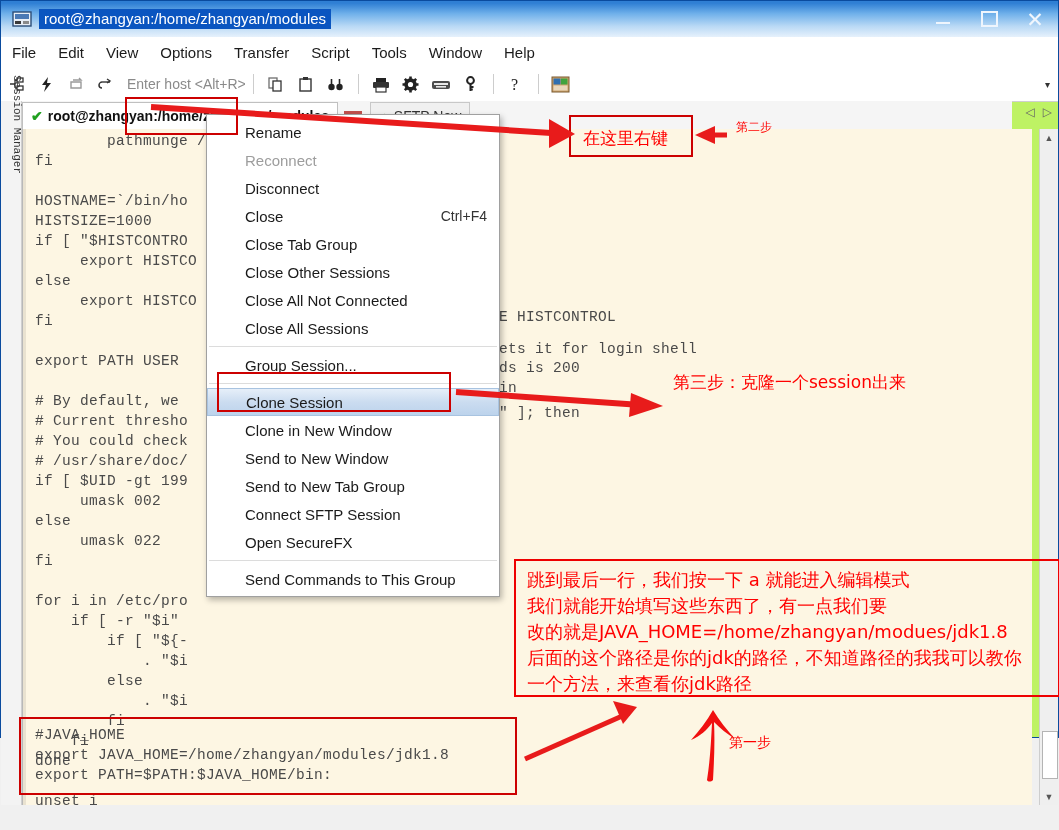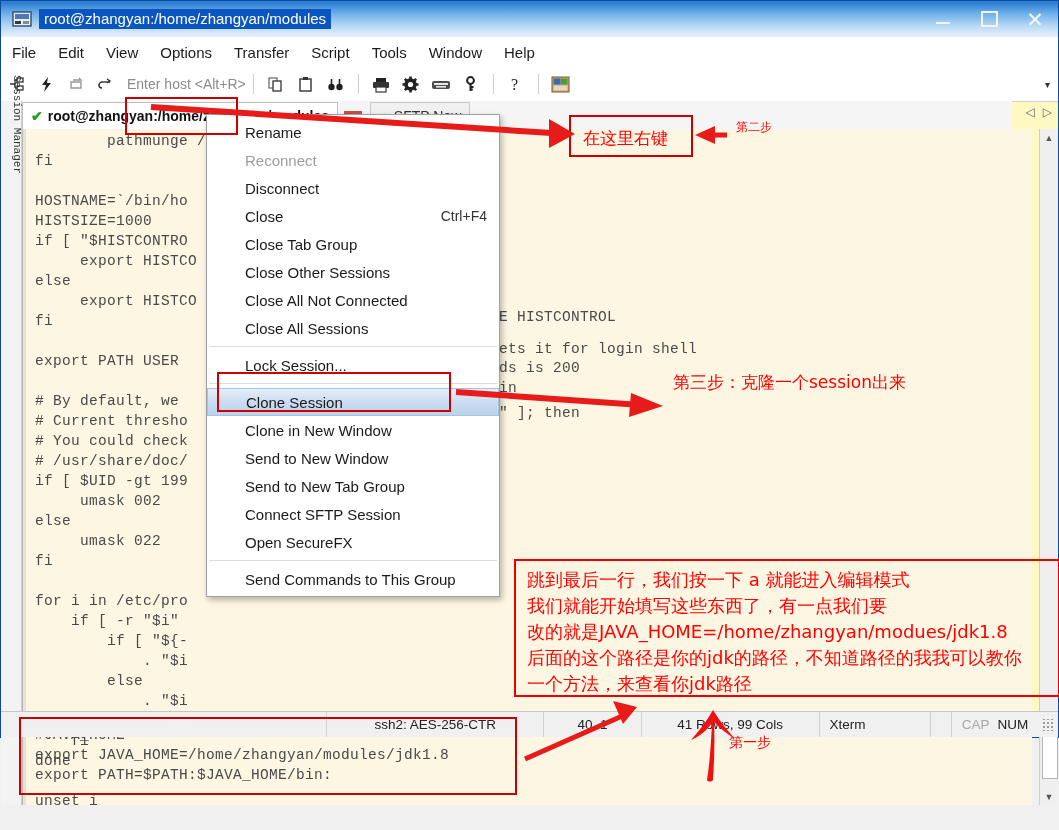--- a/index.html
+++ b/index.html
@@ -3,21 +3,21 @@
 <meta charset="utf-8">
 <style>
   html,body{margin:0;padding:0;}
   body{
     width:1059px;height:830px;overflow:hidden;
     font-family:"Liberation Sans", sans-serif;
     background:#f0f0f0;
     -webkit-font-smoothing:antialiased;
   }
   #app{position:relative;width:1059px;height:738px;
-       border:1px solid #0a4b9e;box-sizing:border-box;background:#fef9c3;}
+       border:1px solid #0a4b9e;box-sizing:border-box;background:#bef264;}
 
   
   .titlebar{position:absolute;left:0;top:0;width:100%;height:36px;
     background:linear-gradient(to bottom,#2f7fd4 0%,#2f7fd4 6%,#6fb0ea 35%,#b9d9f5 70%,#e6f1fc 100%);
     display:flex;align-items:center;}
   .tb-icon{width:22px;height:20px;margin-left:10px;margin-right:6px;position:relative;flex:0 0 auto;}
   .tb-title{font-size:15px;color:#fff;background:#0a55c0;padding:1px 5px 2px 5px;
     white-space:nowrap;font-family:"Liberation Sans",sans-serif;}
   .tb-buttons{margin-left:auto;display:flex;align-items:center;height:100%;}
   .tb-btn{width:46px;height:100%;display:flex;align-items:center;justify-content:center;
@@ -338,21 +338,21 @@
         <span>Close Other Sessions</span>
       </div>
       <div class="ctxrow">
         <span>Close All Not Connected</span>
       </div>
       <div class="ctxrow">
         <span>Close All Sessions</span>
       </div>
       <div class="ctxsep"></div>
       <div class="ctxrow">
-        <span>Lock Session...</span>
+        <span>Group Session...</span>
       </div>
       <div class="ctxsep"></div>
       <div class="ctxrow sel">
         <span>Clone Session</span>
       </div>
       <div class="ctxrow">
         <span>Clone in New Window</span>
       </div>
       <div class="ctxrow">
         <span>Send to New Window</span>
@@ -405,25 +405,14 @@
     <path d="M630,392 L662,405 L628,416 Z" fill="#e81b1b"></path>
 
     <path d="M524,758 L628,712" stroke="#e81b1b" stroke-width="5" fill="none"></path>
     <path d="M612,700 L636,706 L622,723 Z" fill="#e81b1b"></path>
 
     <path d="M706,779 C709,760 710,742 711,722 C706,729 699,735 690,739 C698,730 706,720 712,709
              C718,719 726,729 734,738 C726,733 719,727 713,721 C714,742 713,761 712,779
              C710,781 707,781 706,779 Z" fill="#f01010"></path>
   </svg>
 
-  <div class="statusbar">
-    <div style="width:332px;height:100%;"></div>
-    <div class="sb-cell first" style="width:200px;justify-content:center;">ssh2: AES-256-CTR</div>
-    <div class="sb-cell" style="width:78px;justify-content:center;">40,  1</div>
-    <div class="sb-cell" style="width:160px;justify-content:center;">41 Rows, 99 Cols</div>
-    <div class="sb-cell" style="width:92px;">Xterm</div>
-    <div class="sb-cell" style="flex:1;"></div>
-    <div class="sb-cell sb-dim" style="border-right:none;padding-right:4px;">CAP</div>
-    <div class="sb-cell" style="border-right:none;padding-left:4px;">NUM</div>
-    <div class="grip"></div>
-  </div>
 
 </div>
 
 </body></html>

